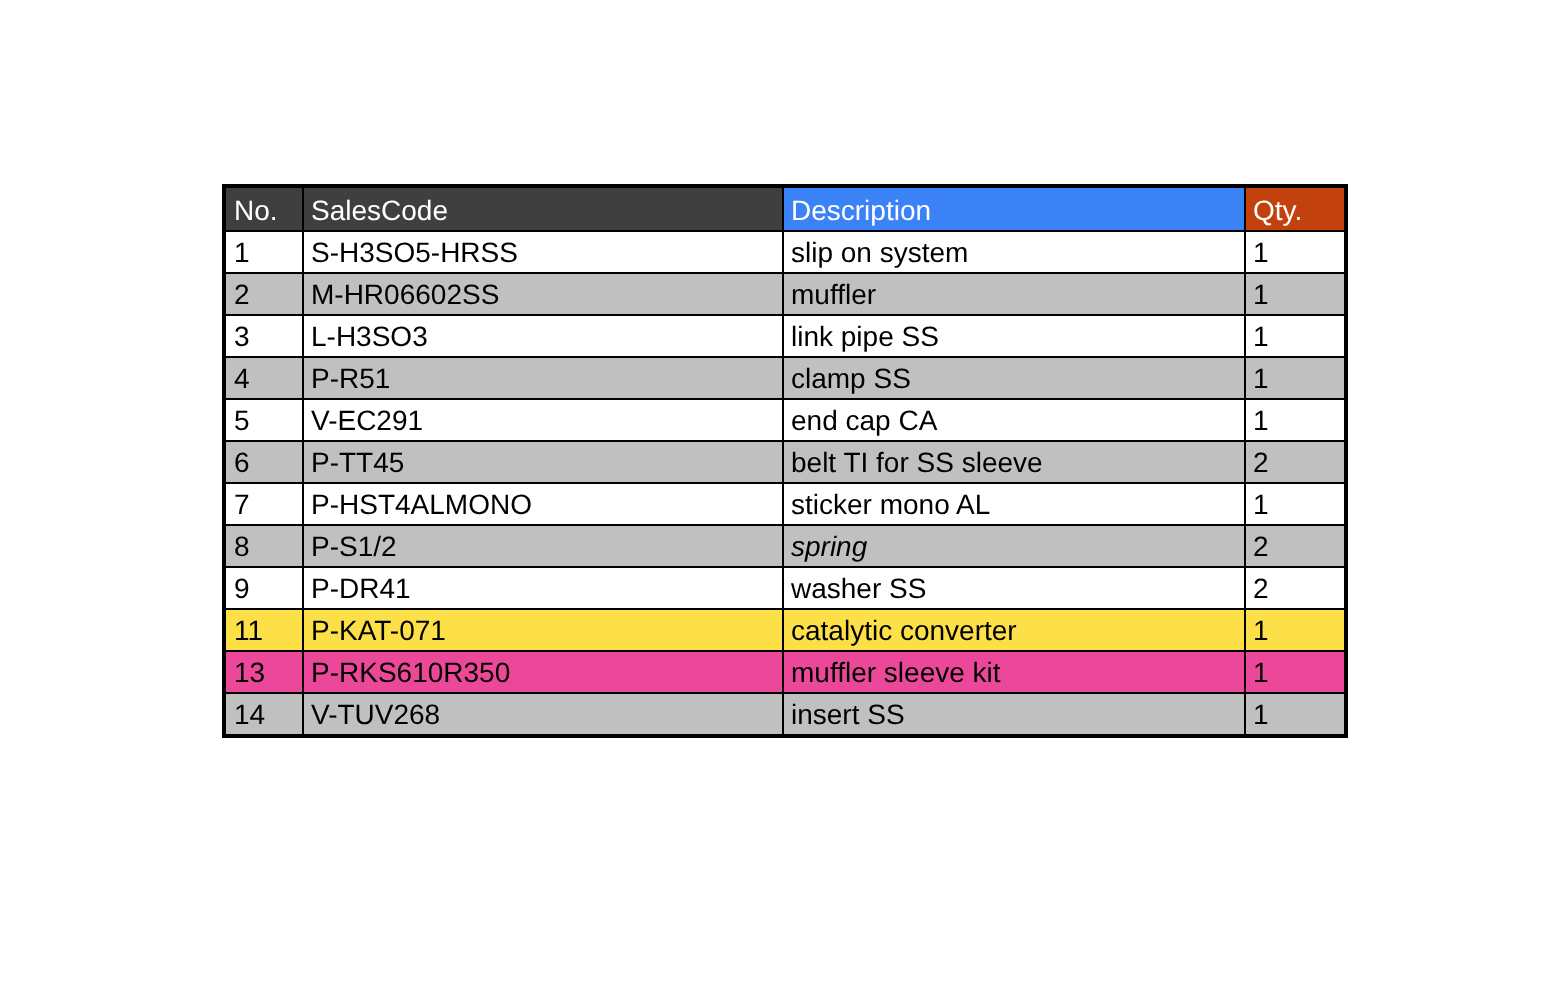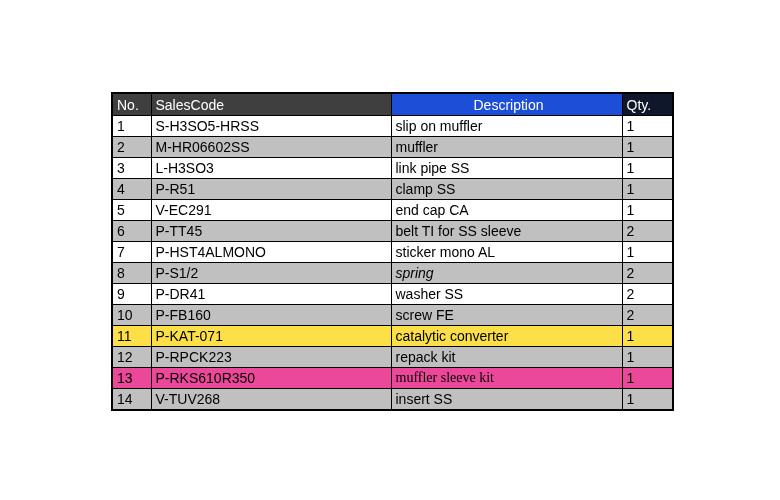--- a/index.html
+++ b/index.html
@@ -62,29 +62,29 @@
     <colgroup>
       <col class="c-no">
       <col class="c-code">
       <col class="c-desc">
       <col class="c-qty">
     </colgroup>
     <thead>
       <tr>
           <th style="background: rgb(63, 63, 63); color: rgb(255, 255, 255);">No.</th>
           <th style="background: rgb(63, 63, 63); color: rgb(255, 255, 255);">SalesCode</th>
-          <th style="background: #1d4ed8; color: rgb(255, 255, 255); text-align: center;">Description</th>
-          <th style="background: #0f172a; color: rgb(255, 255, 255);">Qty.</th>
+          <th style="background: #3b82f6; color: rgb(255, 255, 255);">Description</th>
+          <th style="background: #c2410c; color: rgb(255, 255, 255);">Qty.</th>
         </tr>
     </thead>
     <tbody>
         <tr style="background: rgb(255, 255, 255);">
           <td style="color: rgb(0, 0, 0);">1</td>
           <td style="color: rgb(0, 0, 0);">S-H3SO5-HRSS</td>
-          <td style="color: rgb(0, 0, 0);">slip on muffler</td>
+          <td style="color: rgb(0, 0, 0);">slip on system</td>
           <td style="color: rgb(0, 0, 0);">1</td>
         </tr>
         <tr style="background: rgb(192, 192, 192);">
           <td style="color: rgb(0, 0, 0);">2</td>
           <td style="color: rgb(0, 0, 0); margin-top: 43px;">M-HR06602SS</td>
           <td style="color: rgb(0, 0, 0);">muffler</td>
           <td style="color: rgb(0, 0, 0);">1</td>
         </tr>
         <tr style="background: rgb(255, 255, 255);">
           <td style="color: rgb(0, 0, 0);">3</td>
@@ -121,42 +121,30 @@
           <td style="color: rgb(0, 0, 0);">P-S1/2</td>
           <td style="color: rgb(0, 0, 0); font-style: italic;">spring</td>
           <td style="color: rgb(0, 0, 0);">2</td>
         </tr>
         <tr style="background: rgb(255, 255, 255);">
           <td style="color: rgb(0, 0, 0);">9</td>
           <td style="color: rgb(0, 0, 0); margin-top: 48px;">P-DR41</td>
           <td style="color: rgb(0, 0, 0);">washer SS</td>
           <td style="color: rgb(0, 0, 0);">2</td>
         </tr>
-        <tr style="background: rgb(192, 192, 192);">
-          <td style="color: rgb(0, 0, 0);">10</td>
-          <td style="color: rgb(0, 0, 0);">P-FB160</td>
-          <td style="color: rgb(0, 0, 0);">screw FE</td>
-          <td style="color: rgb(0, 0, 0);">2</td>
-        </tr>
         <tr style="background: #fde047;">
           <td style="color: rgb(0, 0, 0);">11</td>
           <td style="color: rgb(0, 0, 0);">P-KAT-071</td>
           <td style="color: rgb(0, 0, 0);">catalytic converter</td>
           <td style="color: rgb(0, 0, 0);">1</td>
         </tr>
-        <tr style="background: rgb(192, 192, 192);">
-          <td style="color: rgb(0, 0, 0);">12</td>
-          <td style="color: rgb(0, 0, 0);">P-RPCK223</td>
-          <td style="color: rgb(0, 0, 0);">repack kit</td>
-          <td style="color: rgb(0, 0, 0);">1</td>
-        </tr>
         <tr style="background: #ec4899;">
           <td style="color: rgb(0, 0, 0);">13</td>
           <td style="color: rgb(0, 0, 0);">P-RKS610R350</td>
-          <td style="color: rgb(0, 0, 0); font-family: Liberation Serif, serif;">muffler sleeve kit</td>
+          <td style="color: rgb(0, 0, 0);">muffler sleeve kit</td>
           <td style="color: rgb(0, 0, 0);">1</td>
         </tr>
         <tr style="background: rgb(192, 192, 192);">
           <td style="color: rgb(0, 0, 0);">14</td>
           <td style="color: rgb(0, 0, 0);">V-TUV268</td>
           <td style="color: rgb(0, 0, 0);">insert SS</td>
           <td style="color: rgb(0, 0, 0);">1</td>
         </tr>
       </tbody>
   </table>

